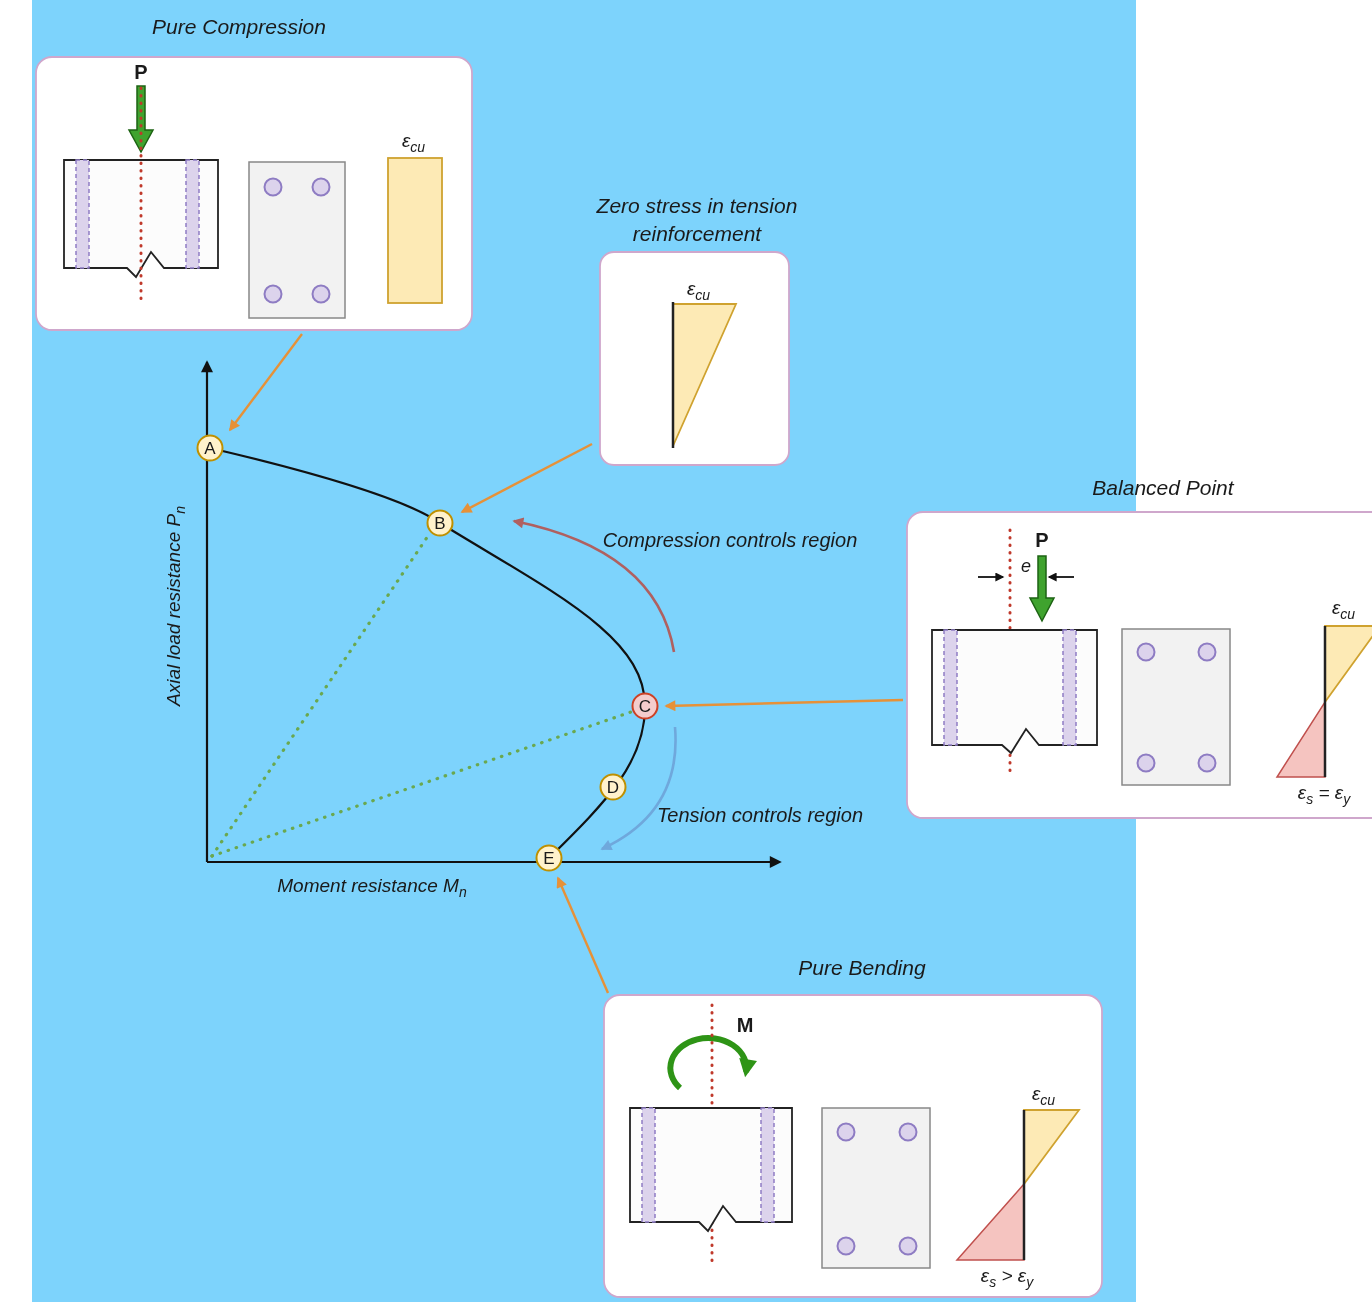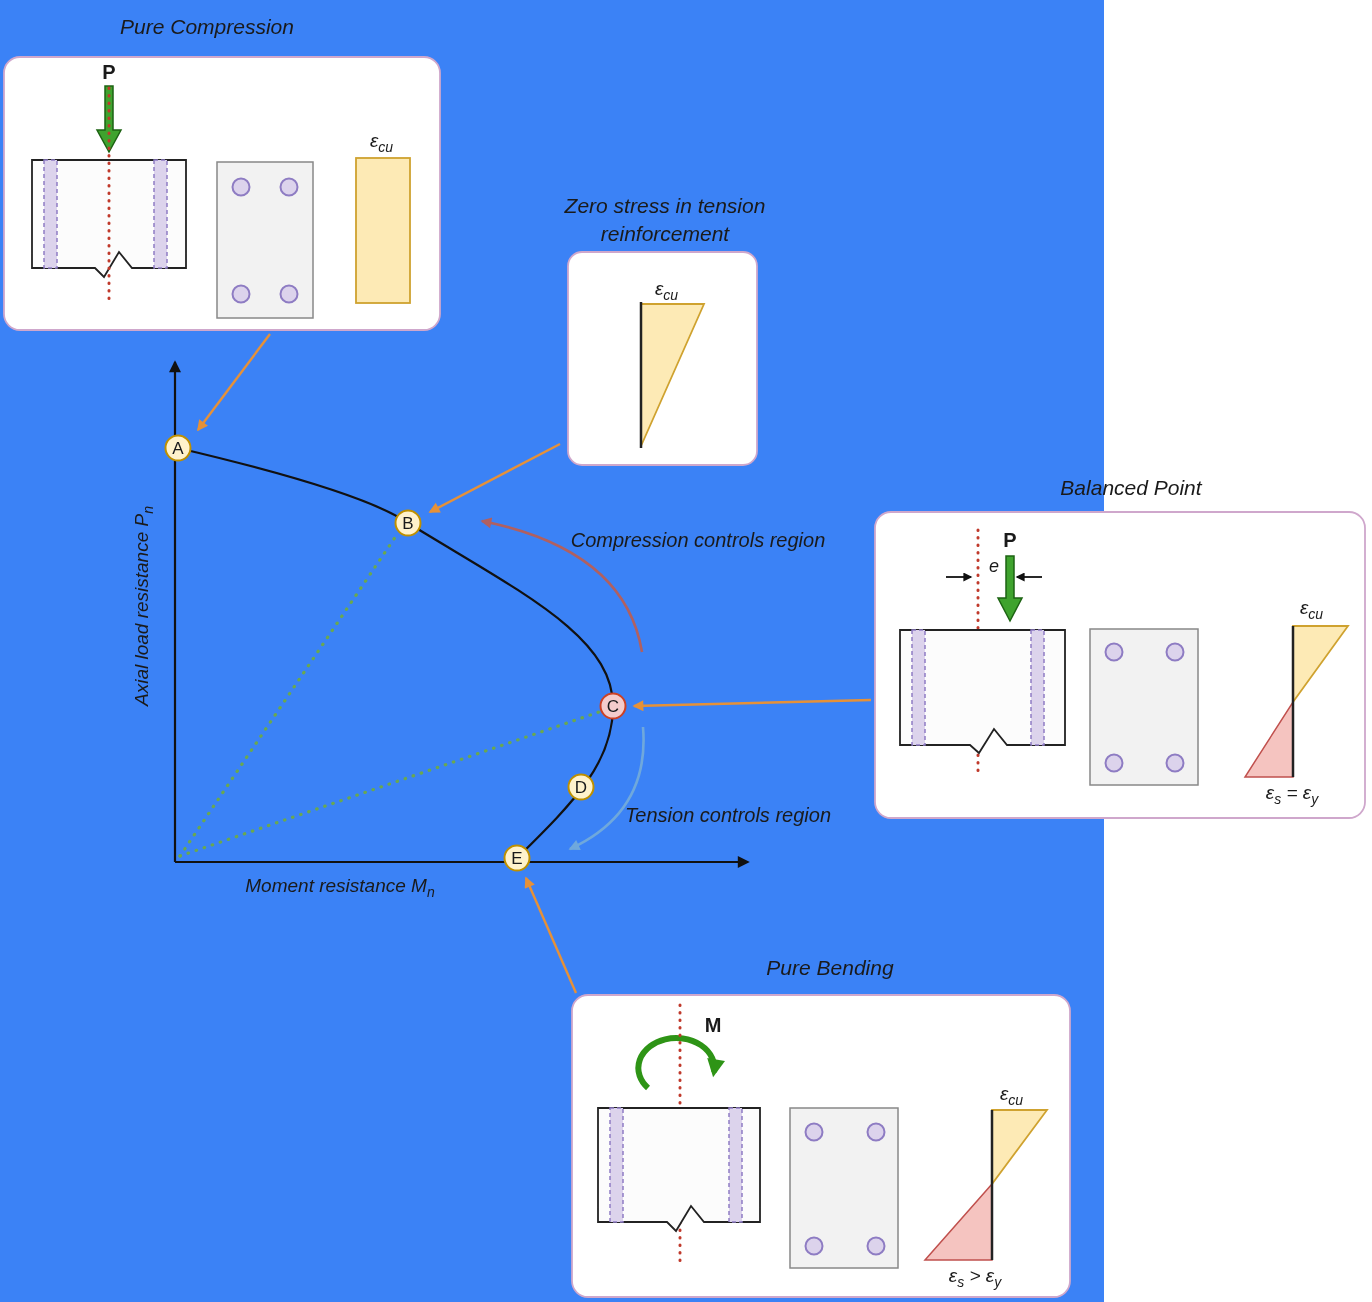--- a/index.html
+++ b/index.html
@@ -1,16 +1,16 @@
 <!DOCTYPE html>
 <html><head>
 <meta charset="utf-8">
 <style>
   html,body{margin:0;padding:0;background:#ffffff;}
-  .stage{position:relative;width:1104px;height:1302px;background:#3b82f6;font-family:"Liberation Sans",sans-serif;}
+  .stage{position:relative;width:1104px;height:1302px;background:#7dd3fc;font-family:"Liberation Sans",sans-serif;margin-left:32px;}
   svg{display:block;}
   text{font-family:"Liberation Sans",sans-serif;fill:#1a1a1a;}
   .t-title{font-size:21px;font-style:italic;}
   .t-axis{font-size:19px;font-style:italic;}
   .t-region{font-size:20px;font-style:italic;}
   .t-point{font-size:17px;}
   .t-load{font-size:20px;font-weight:bold;}
   .t-strain{font-size:19px;font-style:italic;}
   .t-sub{font-size:14px;font-style:italic;}
   .t-ecc{font-size:18px;font-style:italic;}

